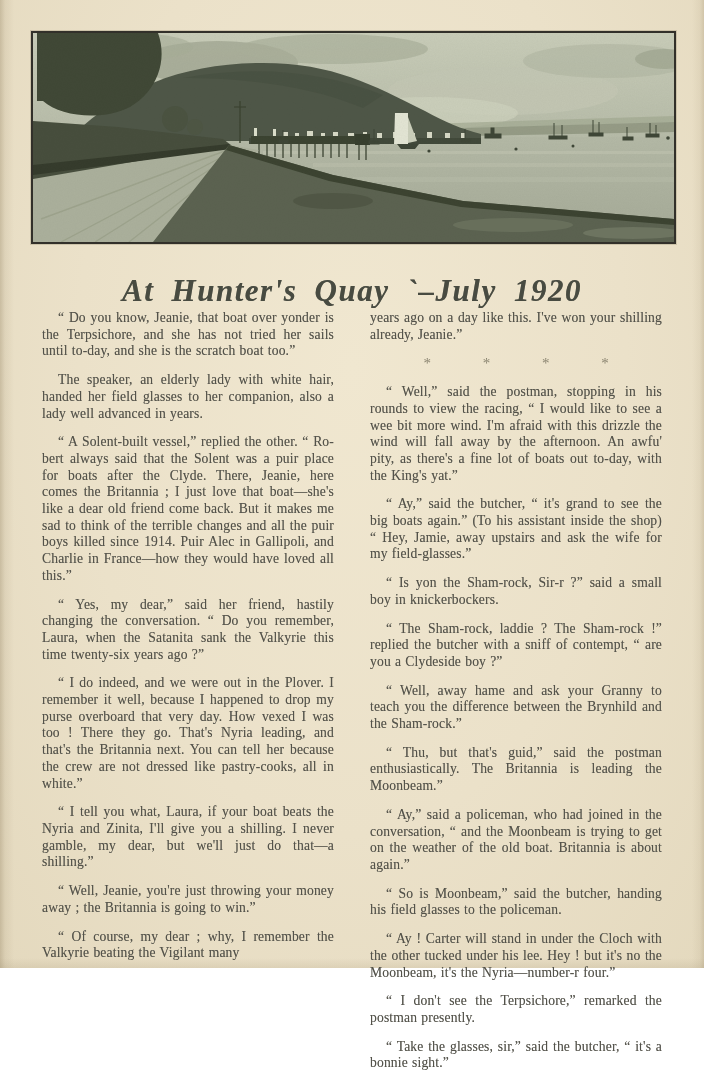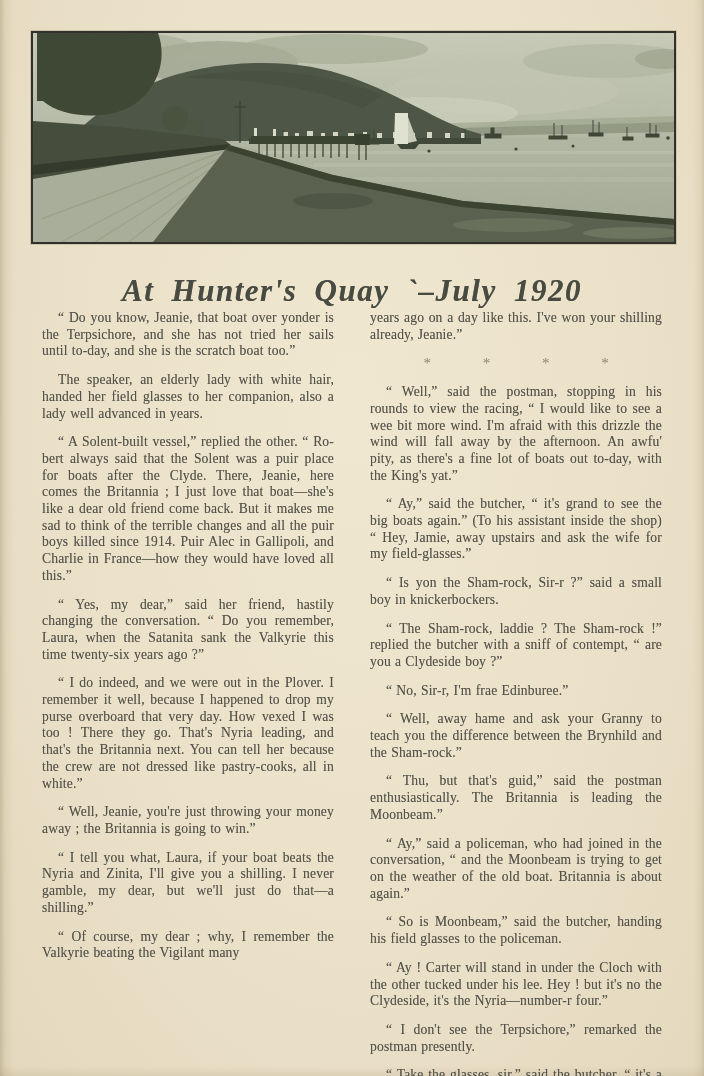--- a/index.html
+++ b/index.html
@@ -1,17 +1,17 @@
 <!DOCTYPE html>
 <html><head>
 <meta charset="utf-8">
 <style>
   html,body{margin:0;padding:0;width:704px;height:1076px;overflow:hidden;}
   .page{
-    position:relative;width:704px;height:1076px;
+    position:relative;width:704px;height:968px;
     background:
       linear-gradient(90deg, rgba(130,112,78,.30) 0px, rgba(130,112,78,.10) 5px, rgba(130,112,78,0) 14px),
       linear-gradient(270deg, rgba(130,112,78,.22) 0px, rgba(130,112,78,.08) 4px, rgba(130,112,78,0) 12px),
       linear-gradient(0deg, rgba(130,112,78,.12) 0px, rgba(130,112,78,0) 10px),
       radial-gradient(ellipse at 50% 38%, #f0e7d0 0%, #ebe1c9 55%, #e4d9be 100%);
     font-family:"Liberation Serif","DejaVu Serif",serif;
     color:#53524a;
   }
   .photo-frame{
     position:absolute;left:31px;top:31px;width:641px;height:209px;
@@ -183,38 +183,37 @@
   </div>
 
   <h1 class="title">At Hunter's Quay ˋ–July 1920</h1>
 
   <div class="col col-left">
       <p class="para">“ Do you know, Jeanie, that boat over yonder is the Terpsichore, and she has not tried her sails until to-day, and she is the scratch boat too.”</p>
       <p class="para">The speaker, an elderly lady with white hair, handed her field glasses to her companion, also a lady well advanced in years.</p>
       <p class="para">“ A Solent-built vessel,” replied the other.  “ Ro-bert always said that the Solent was a puir place for boats after the Clyde.  There, Jeanie, here comes the Britannia ; I just love that boat—she's like a dear old friend come back.  But it makes me sad to think of the terrible changes and all the puir boys killed since 1914.  Puir Alec in Gallipoli, and Charlie in France—how they would have loved all this.”</p>
       <p class="para">“ Yes, my dear,” said her friend, hastily changing the conversation.  “ Do you remember, Laura, when the Satanita sank the Valkyrie this time twenty-six years ago ?”</p>
       <p class="para">“ I do indeed, and we were out in the Plover.  I remember it well, because I happened to drop my purse overboard that very day.  How vexed I was too !  There they go.  That's Nyria leading, and that's the Britannia next.  You can tell her because the crew are not dressed like pastry-cooks, all in white.”</p>
+      <p class="para">“ I tell you what, Laura, if your boat beats the Nyria and Zinita, I'll give you a shilling.  I never gamble, my dear, but we'll just do that—a shilling.”</p>
       <p class="para">“ Well, Jeanie, you're just throwing your money away ; the Britannia is going to win.”</p>
-      <p class="para">“ I tell you what, Laura, if your boat beats the Nyria and Zinita, I'll give you a shilling.  I never gamble, my dear, but we'll just do that—a shilling.”</p>
       <p class="para">“ Of course, my dear ; why, I remember the Valkyrie beating the Vigilant many</p>
     </div>
 
   <div class="col col-right">
     <p class="para no-indent">years ago on a day like this.  I've won your shilling already, Jeanie.”</p>
     <p class="para separator">* * * *</p>
     <div>
         <p class="para">“ Well,” said the postman, stopping in his rounds to view the racing, “ I would like to see a wee bit more wind.  I'm afraid with this drizzle the wind will fall away by the afternoon.  An awfu' pity, as there's a fine lot of boats out to-day, with the King's yat.”</p>
         <p class="para">“ Ay,” said the butcher, “ it's grand to see the big boats again.”  (To his assistant inside the shop) “ Hey, Jamie, away upstairs and ask the wife for my field-glasses.”</p>
         <p class="para">“ Is yon the Sham-rock, Sir-r ?” said a small boy in knickerbockers.</p>
         <p class="para">“ The Sham-rock, laddie ?  The Sham-rock !” replied the butcher with a sniff of contempt, “ are you a Clydeside boy ?”</p>
-        <p class="para">“ No, Sir-r, I'm frae Edinburee.”</p>
         <p class="para">“ Well, away hame and ask your Granny to teach you the difference between the Brynhild and the Sham-rock.”</p>
         <p class="para">“ Thu, but that's guid,” said the postman enthusiastically.  The Britannia is leading the Moonbeam.”</p>
         <p class="para">“ Ay,” said a policeman, who had joined in the conversation, “ and the Moonbeam is trying to get on the weather of the old boat.  Britannia is about again.”</p>
         <p class="para">“ So is Moonbeam,” said the butcher, handing his field glasses to the policeman.</p>
-        <p class="para">“ Ay !   Carter will stand in under the Cloch with the other tucked under his lee. Hey ! but it's no the Clydeside, it's the Nyria—number-r four.”</p>
+        <p class="para">“ Ay !   Carter will stand in under the Cloch with the other tucked under his lee. Hey ! but it's no the Moonbeam, it's the Nyria—number-r four.”</p>
         <p class="para">“ I don't see the Terpsichore,” remarked the postman presently.</p>
         <p class="para">“ Take the glasses, sir,” said the butcher, “ it's a bonnie sight.”</p>
       </div>
     <p class="para byline">KENNETH MacIVER.</p>
   </div>
 
 </div>
 
 </body></html>

